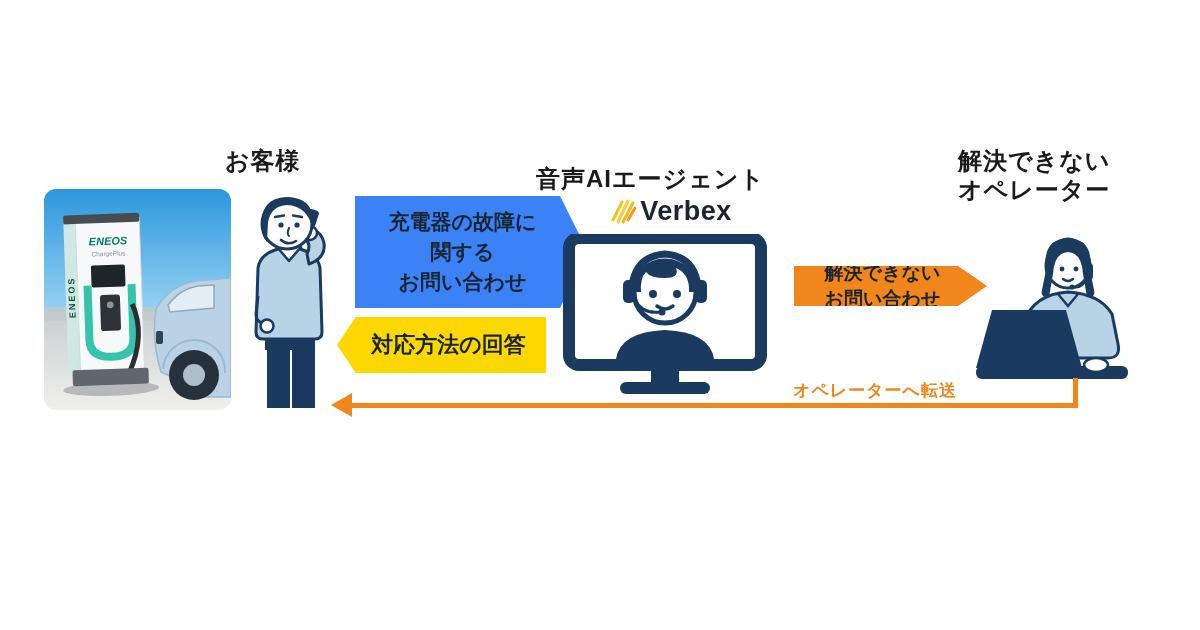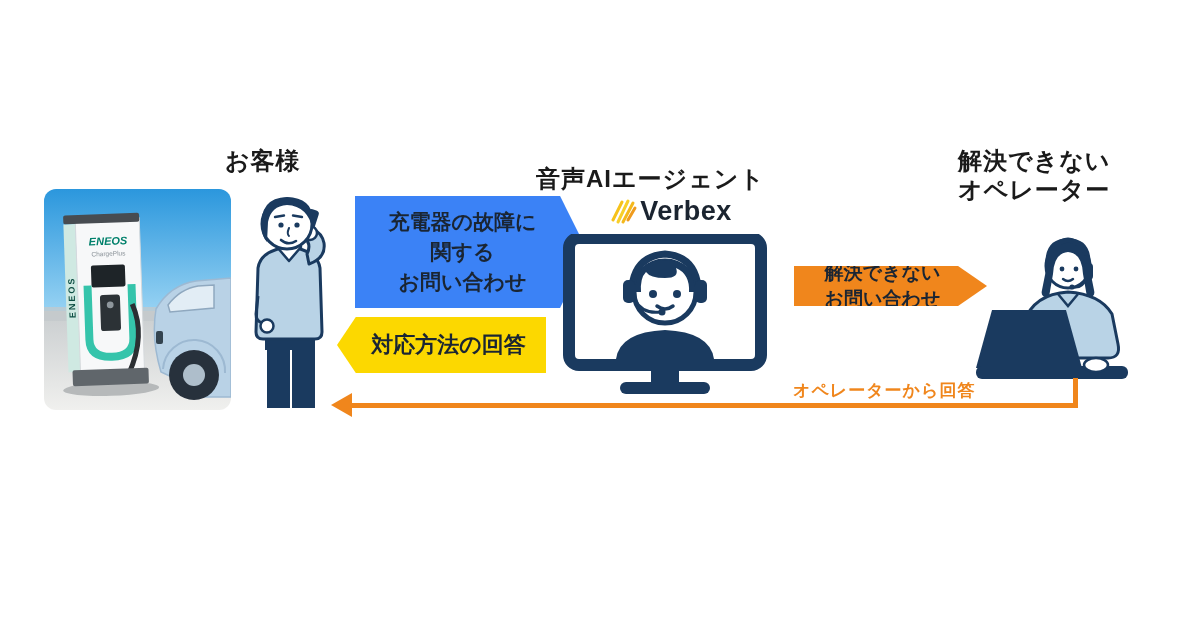--- a/index.html
+++ b/index.html
@@ -168,18 +168,18 @@
     <circle cx="96" cy="43" r="2.4" fill="#1a3a5f"></circle>
     <circle cx="110" cy="43" r="2.4" fill="#1a3a5f"></circle>
     <path d="M97,53 Q102,57 107,53" stroke="#1a3a5f" stroke-width="2.4" fill="none" stroke-linecap="round"></path>
     <path d="M121,52 Q116,63 107,61" stroke="#1a3a5f" stroke-width="2.4" fill="none"></path>
     <circle cx="106" cy="61" r="2.6" fill="#1a3a5f"></circle>
     <path d="M26,84 L100,84 L116,142 L10,142 Z" fill="#1a3a5f"></path>
     <rect x="10" y="140" width="152" height="13" rx="6" fill="#1a3a5f"></rect>
     <ellipse cx="130" cy="139" rx="12" ry="7" fill="#ffffff" stroke="#1a3a5f" stroke-width="2.5"></ellipse>
   </svg>
 
-  <div class="abs caption-orange" style="left:793px;top:379px;">オペレーターから回答</div>
+  <div class="abs caption-orange" style="left:793px;top:379px;">オペレーターへ転送</div>
   <div class="abs vline" style="left:1073px;top:378px;height:30px;"></div>
   <div class="abs hline" style="left:350px;top:403px;width:728px;"></div>
   <div class="abs arrowhead-left" style="left:331px;top:393px;"></div>
 
 </div>
 
 </body></html>

